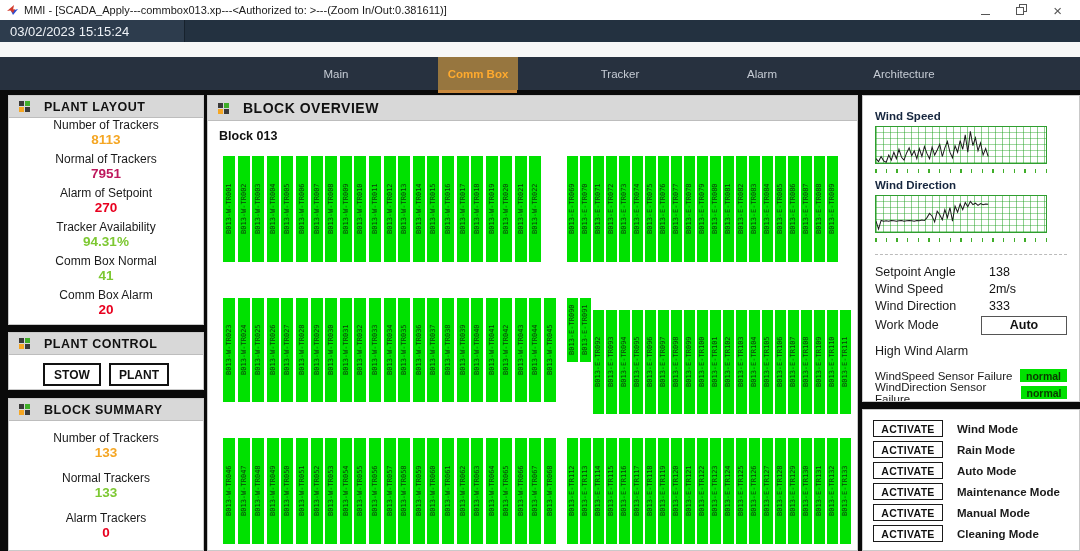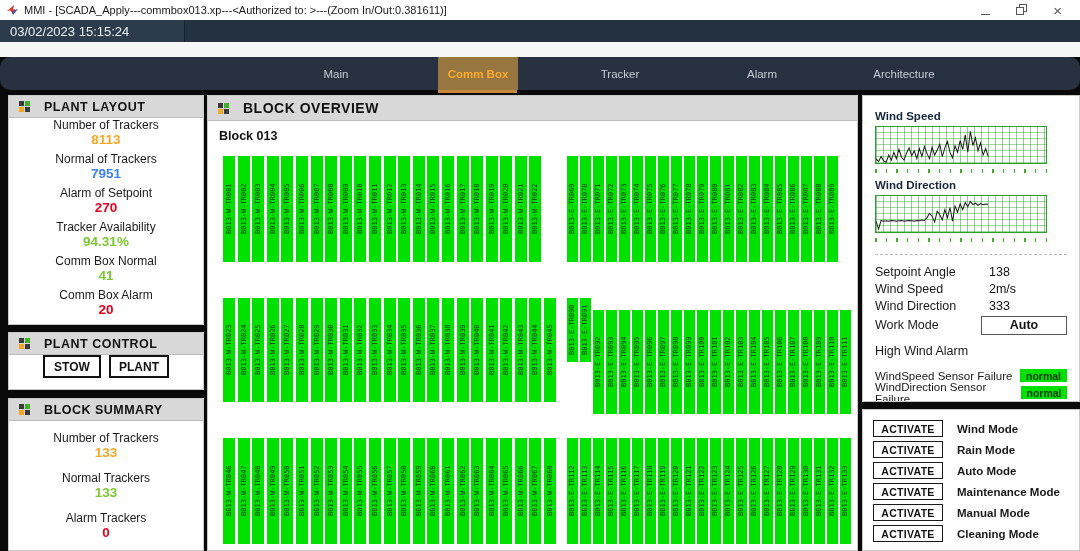--- a/index.html
+++ b/index.html
@@ -17,21 +17,21 @@
 
   
   .timebar { position:absolute; left:0; top:20px; width:1080px; height:22px; background:#233140; }
   .timebar .clockbox { width:185px; height:22px; background:#2d3c4d; border-right:1px solid #17222d;
                        color:#eef2f7; font-size:13px; display:flex; align-items:center; padding-left:10px; }
 
   .lightstrip { position:absolute; left:0; top:42px; width:1080px; height:15px; background:#f7f7f7; }
 
   
   .navbar { position:absolute; left:0; top:57px; width:1080px; height:33px; background:#27313f;
-            display:flex; padding-left:265px;border-radius:10px; }
+            display:flex; padding-left:265px; }
   .tab { width:142px; height:33px; color:#c6ccd5; font-size:11.5px; display:flex; align-items:stretch;
          justify-content:center; cursor:pointer; }
   .tab > span { display:flex; align-items:center; justify-content:center; width:80px; }
   .tab.active > span { background:#97763f; color:#ffaa2e; font-weight:bold; }
   .tab-underline { position:absolute; left:438px; top:90px; width:79px; height:3px; background:#c8883c; z-index:6; }
 
   
   .panel { position:absolute; background:#ffffff; border:1px solid #c9c9c9; overflow:hidden; }
   .panel-hdr { height:22px; background:#d8d8d8; border-bottom:1px solid #bdbdbd;
                display:flex; align-items:center; padding-left:10px; }
@@ -41,21 +41,21 @@
   .sq-ico i:nth-child(1){ background:#3a3a3a; } .sq-ico i:nth-child(2){ background:#3fae29; }
   .sq-ico i:nth-child(3){ background:#f5a623; } .sq-ico i:nth-child(4){ background:#3a3a3a; }
 
   
   .stats { padding-top:0; }
   .stat { text-align:center; margin-bottom:4px; }
   .stat .lbl { font-size:12px; color:#1a1a1a; }
   .stat .val { font-size:13.5px; font-weight:bold; line-height:16px; }
   .stats.wide .stat { margin-top:10px; }
 
-  .ctrl-row { display:flex; gap:8px; justify-content:center; padding-top:0; }
+  .ctrl-row { display:flex; gap:8px; justify-content:center; padding-top:8px; }
   .ctrl-btn { min-width:58px; height:23px; background:#fff; border:2px solid #111; font-weight:bold;
               font-size:12px; color:#111; display:flex; align-items:center; justify-content:center;
               padding:0 8px; cursor:pointer; }
 
   
   #main-panel { left:207px; top:95px; width:651px; height:456px; }
   #main-panel .panel-hdr { height:25px; }
   #main-panel .panel-hdr .ttl { font-size:14px; }
   .block-label { position:absolute; left:11px; top:33px; font-weight:bold; font-size:12.5px; color:#111; }
   .trk-row { position:absolute; left:0; top:0; width:651px; }
@@ -167,21 +167,21 @@
         </span>
       <span class="ttl">PLANT LAYOUT</span>
     </div>
     <div class="stats">
         <div class="stat">
           <div class="lbl">Number of Trackers</div>
           <div class="val" style="color: rgb(245, 166, 35);">8113</div>
         </div>
         <div class="stat">
           <div class="lbl">Normal of Trackers</div>
-          <div class="val" style="color: #3b82f6;">7951</div>
+          <div class="val" style="color: #be185d;">7951</div>
         </div>
         <div class="stat">
           <div class="lbl">Alarm of Setpoint</div>
           <div class="val" style="color: rgb(232, 0, 31);">270</div>
         </div>
         <div class="stat">
           <div class="lbl">Tracker Availability</div>
           <div class="val" style="color: rgb(125, 200, 50);">94.31%</div>
         </div>
         <div class="stat">

